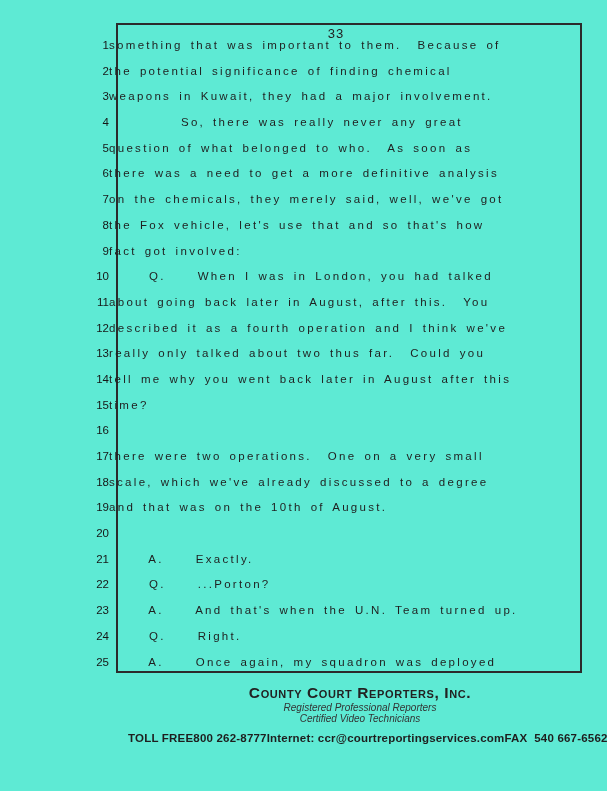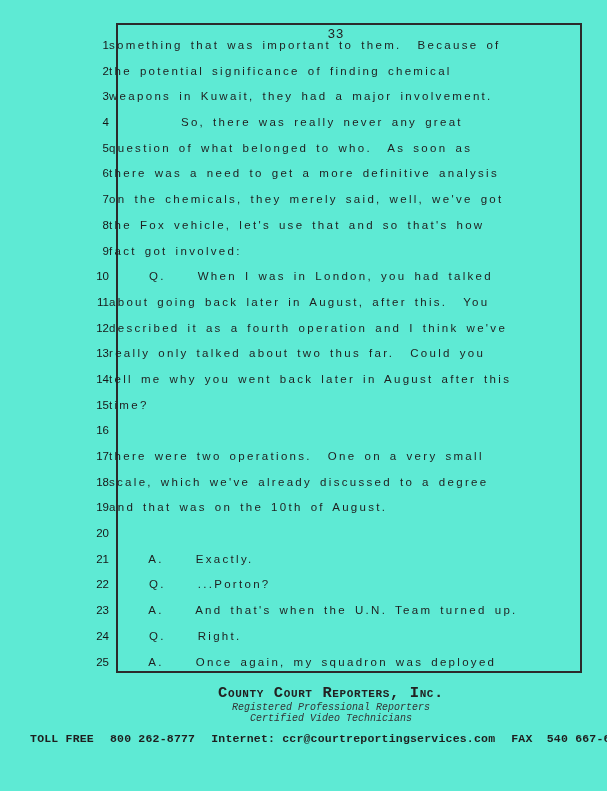--- a/index.html
+++ b/index.html
@@ -43,48 +43,47 @@
   }
   .txt{
     font-size:11.5px;
     letter-spacing:2.3px;
     word-spacing:2.5px;
     white-space:pre;
     color:#1f1f1f;
   }
   .footer{
     position:absolute;
-    left:99px;top:684px;width:464px;
+    left:128px;top:684px;width:464px;
     text-align:center;
-    font-family:Liberation Mono, monospace;
+    font-family:Liberation Sans, sans-serif;
     color:#222;
   }
   .company{
     font-size:15.5px;
     font-weight:bold;
     font-variant:small-caps;
     letter-spacing:0.6px;
     line-height:18px;
   }
   .subline{
     font-size:10px;
     font-style:italic;
     line-height:11px;
     color:#333;
   }
   .contact{
     display:flex;
-    justify-content:center;
+    justify-content:space-between;
     margin-top:7px;
     font-size:11.5px;
     font-weight:bold;
     letter-spacing:0.2px;
     line-height:15px;
     color:#1e1e1e;
-    gap:16px;
   }
   .contact span{white-space:pre;}
 </style>
 </head>
 <body>
 
 <div class="page">
 
   <div class="border-box"></div>
 

